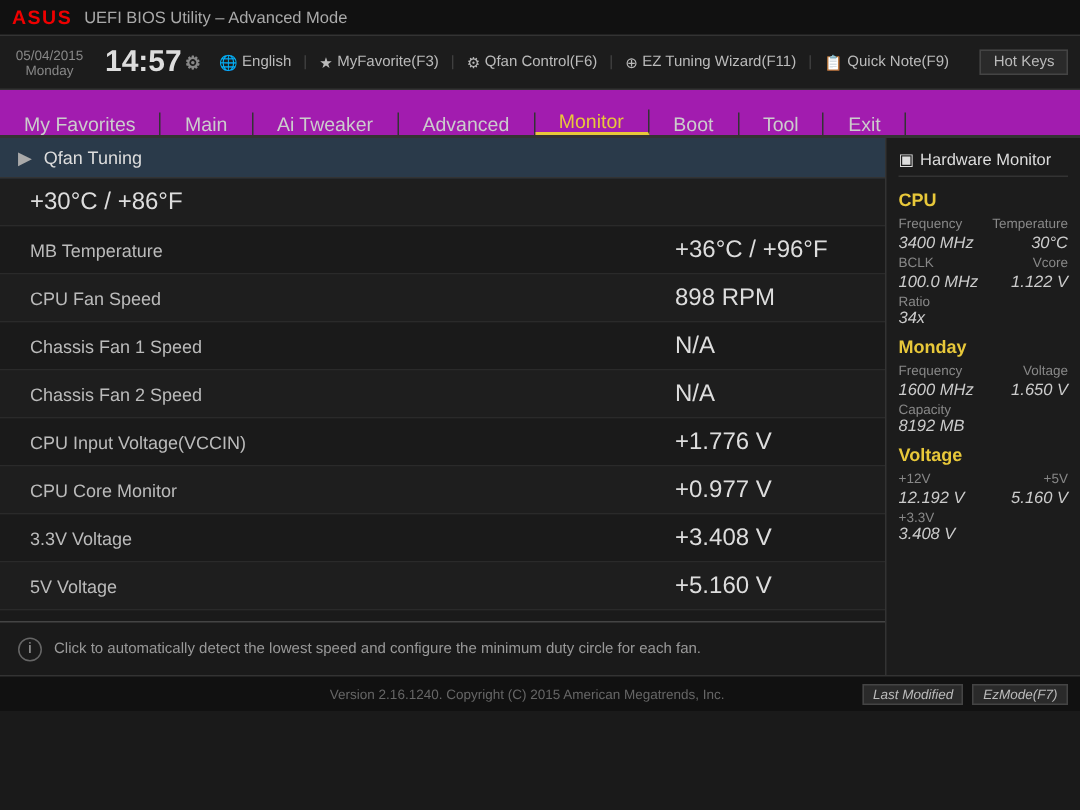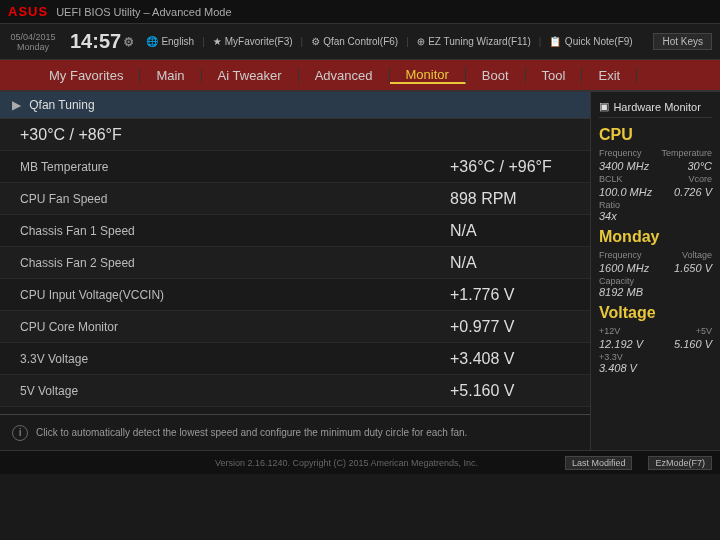--- a/index.html
+++ b/index.html
@@ -79,26 +79,25 @@
       background: #2a2a2a;
       padding: 2px 8px;
       font-size: 10px;
       color: #bbb;
       border: 1px solid #444;
       cursor: pointer;
     }
 
     
     #nav-bar {
-      background: #7f1d1d;
-      display: flex;
-      align-items: center;
+      background: #a21caf;
+      display: flex;
+      align-items: flex-end;
       height: 32px;
       border-bottom: 2px solid #333;
-      padding-left: 33px;
     }
     .nav-item {
       padding: 0 16px;
       display: flex;
       align-items: center;
       font-size: 13px;
       color: #ccc;
       cursor: pointer;
       border-right: 1px solid #333;
     }
@@ -191,21 +190,21 @@
       align-items: center;
       gap: 4px;
       color: #ddd;
       font-size: 11px;
       margin-bottom: 8px;
       padding-bottom: 4px;
       border-bottom: 1px solid #333;
     }
     .hw-section-title {
       color: #e8c83a;
-      font-size: 16px;
+      font-size: 12px;
       font-weight: bold;
       margin: 6px 0 4px 0;
     }
     .hw-row {
       display: flex;
       justify-content: space-between;
       margin-bottom: 2px;
     }
     .hw-label {
       color: #888;
@@ -228,21 +227,22 @@
       border-top: 1px solid #333;
     }
     #footer-version {
       color: #666;
       font-size: 9px;
       flex: 1;
       text-align: center;
     }
     #footer-right {
       display: flex;
-      gap: 16px;
+      gap: 6px;
+      font-style: italic;
     }
     .footer-btn {
       background: #2a2a2a;
       border: 1px solid #444;
       color: #bbb;
       font-size: 9px;
       padding: 1px 6px;
       cursor: pointer;
     }
 
@@ -382,21 +382,21 @@
     <div class="hw-row">
       <span class="hw-value">3400 MHz</span>
       <span class="hw-value">30°C</span>
     </div>
     <div class="hw-row">
       <span class="hw-label">BCLK</span>
       <span class="hw-label">Vcore</span>
     </div>
     <div class="hw-row">
       <span class="hw-value">100.0 MHz</span>
-      <span class="hw-value">0.726 V</span>
+      <span class="hw-value">1.122 V</span>
     </div>
     <div class="hw-label" style="margin-top:2px;">Ratio</div>
     <div class="hw-value">34x</div>
 
     <div class="hw-section-title">Monday</div>
     <div class="hw-row">
       <span class="hw-label">Frequency</span>
       <span class="hw-label">Voltage</span>
     </div>
     <div class="hw-row">

